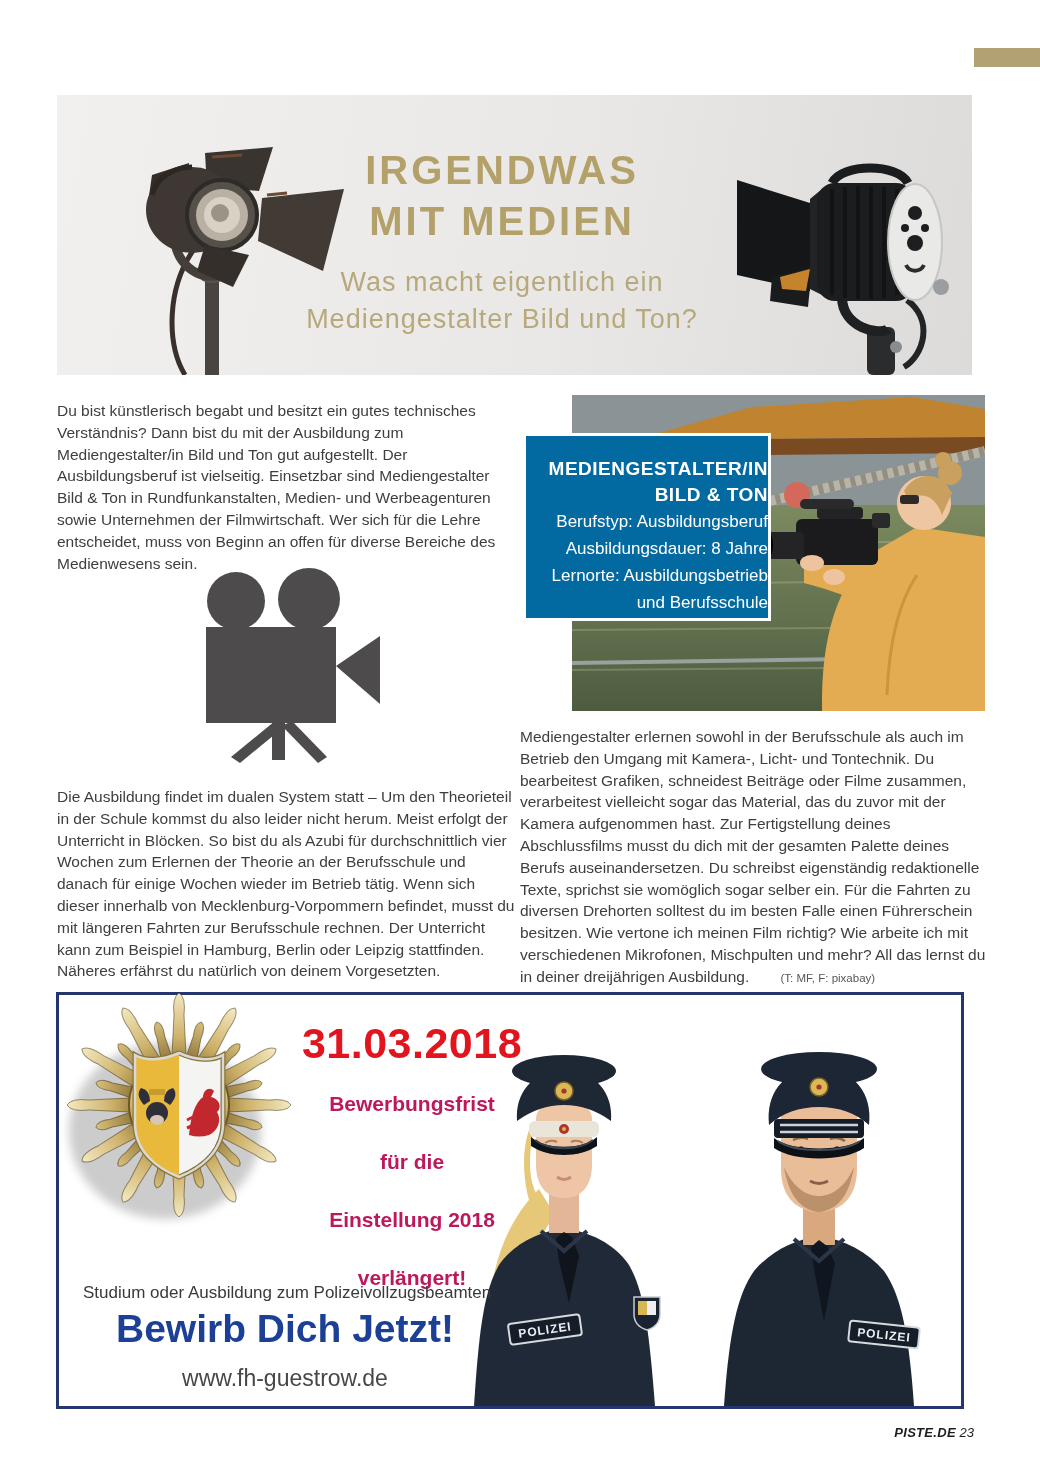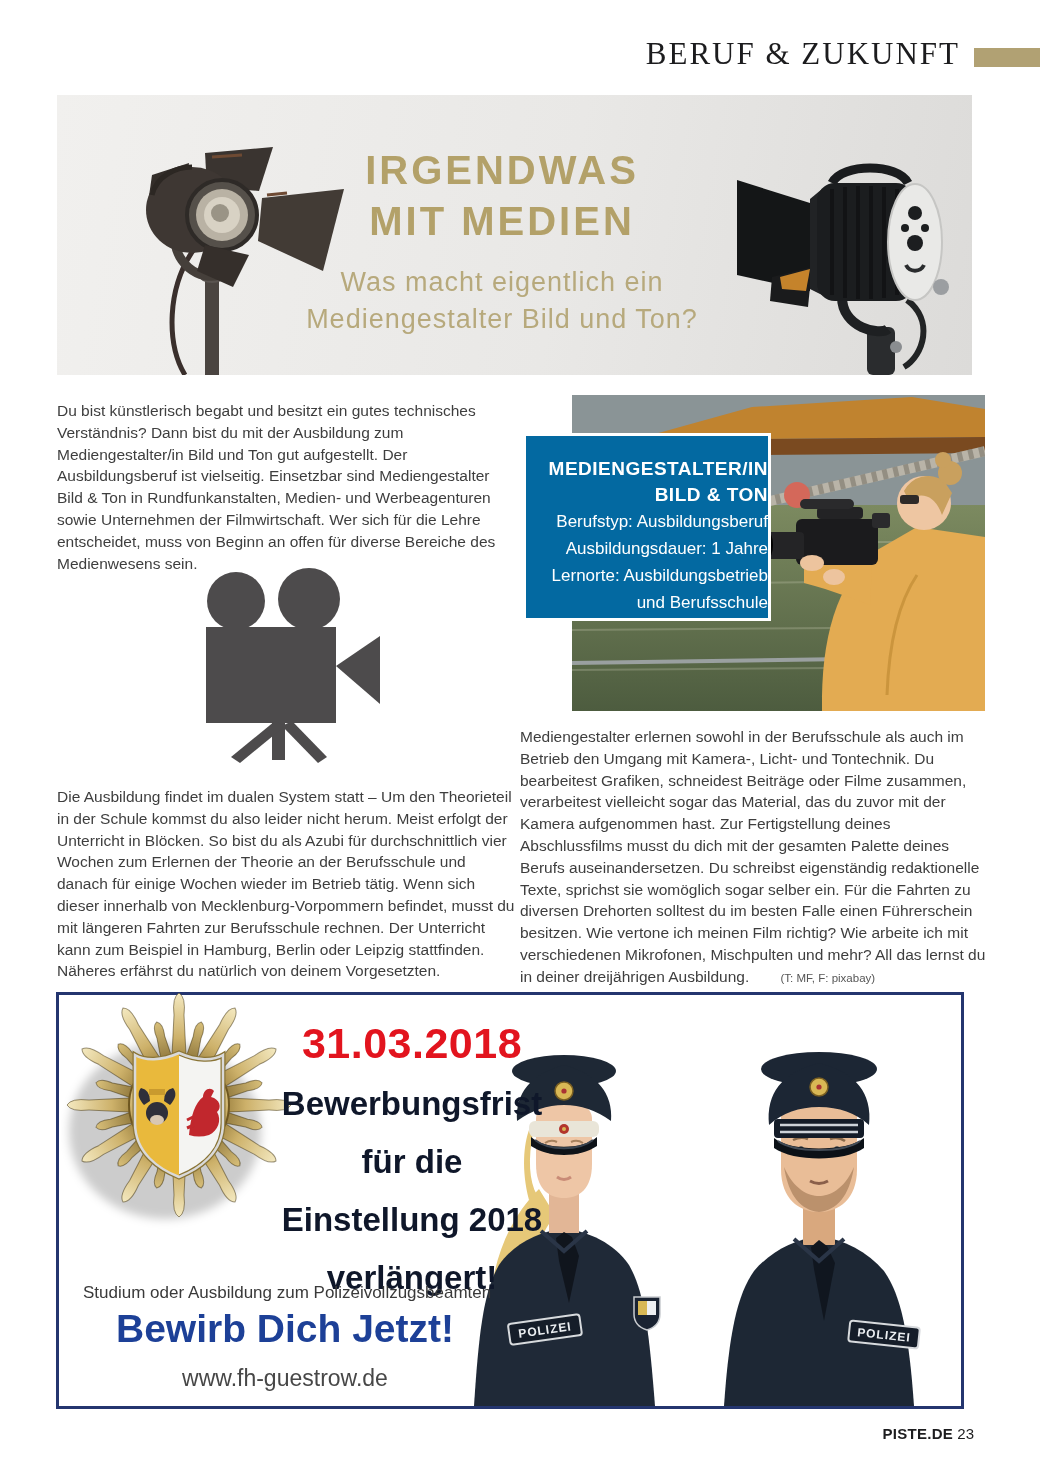--- a/index.html
+++ b/index.html
@@ -35,40 +35,39 @@
   .infobox-title { font-size:19px; font-weight:bold; letter-spacing:.5px; line-height:26px; }
   .infobox-line  { font-size:17px; line-height:27px; }
 
   
   .ad { position:absolute; left:56px; top:992px; width:908px; height:417px;
         border:3px solid #24356f; box-sizing:border-box; background:#ffffff; }
   .badge { position:absolute; left:2px; top:-16px; z-index:2; }
   .officers { position:absolute; right:0; top:4px; z-index:1; }
   .ad-text { position:absolute; left:220px; top:24px; width:266px; text-align:center; z-index:3; }
   .ad-deadline { font-size:43px; font-weight:bold; color:#e2141e; letter-spacing:.5px; }
-  .ad-headline { font-size:33px; font-weight:bold; color:#0f172a; line-height:45px;margin-top:13px; }
+  .ad-headline { font-size:21px; font-weight:bold; color:#be185d; line-height:45px;margin-top:13px; }
   .ad-headline-block { margin-top:8px; }
   .ad-sub { position:absolute; left:24px; top:288px; font-size:17px; color:#3a3a3a; z-index:3; }
   .ad-cta { position:absolute; left:14px; top:312px; width:424px; text-align:center;
             font-size:39px; font-weight:bold; color:#1d4097; z-index:3; }
   .ad-url { position:absolute; left:14px; top:370px; width:424px; text-align:center;
             font-size:23px; color:#474747; z-index:3; }
 
   
-  .footer { position:absolute; top:1425px; right:66px; font-size:15px; color:#1d1d1f; }
+  .footer { position:absolute; top:1425px; right:66px; font-size:13px; color:#1d1d1f;font-style:italic; }
   .footer .brand { font-weight:bold; letter-spacing:.3px; }
   .patch-text { font-family:"Liberation Sans", sans-serif; font-size:12px; font-weight:bold;
                 fill:#eceff2; letter-spacing:1px; }
 </style>
 </head>
 <body>
 
 <div class="page">
 
-  <div class="section-title">BERUF &amp; ZUKUNFT</div>
   <div class="gold-bar"></div>
 
   <div class="hero">
     <svg class="hero-light-left" width="330" height="280" viewBox="0 0 330 280">
       <path d="M140,150 C108,192 110,250 128,280" stroke="#3a2f2c" stroke-width="5" fill="none"></path>
       <rect x="148" y="165" width="14" height="115" fill="#4a4440"></rect>
       <ellipse cx="155" cy="182" rx="12" ry="6" fill="#5a5450"></ellipse>
       <path d="M118,128 C112,172 146,186 162,180" stroke="#453f3a" stroke-width="9" fill="none"></path>
       <polygon points="95,80 132,68 127,106 92,101" fill="#342e2a"></polygon>
       <polygon points="148,58 216,52 202,96 150,92" fill="#3a3430"></polygon>
@@ -181,21 +180,21 @@
       <ellipse cx="262" cy="182" rx="11" ry="8" fill="#edc49e"></ellipse>
     </svg>
   </div>
 
   <div class="infobox">
     <div class="infobox-title">
       <div>MEDIENGESTALTER/IN</div>
       <div>BILD &amp; TON</div>
     </div>
     <div class="infobox-line">Berufstyp: Ausbildungsberuf</div>
-    <div class="infobox-line">Ausbildungsdauer: 1 Jahre</div>
+    <div class="infobox-line">Ausbildungsdauer: 8 Jahre</div>
     <div class="infobox-line">Lernorte: Ausbildungsbetrieb</div>
     <div class="infobox-line">und Berufsschule</div>
   </div>
 
   <p class="body-par par-right"><span>Mediengestalter erlernen sowohl in der Berufsschule als auch im Betrieb den Umgang mit Kamera-, Licht- und Tontechnik. Du bearbeitest Grafiken, schneidest Beiträge oder Filme zusammen, verarbeitest vielleicht sogar das Material, das du zuvor mit der Kamera aufgenommen hast. Zur Fertigstellung deines Abschlussfilms musst du dich mit der gesamten Palette deines Berufs auseinandersetzen. Du schreibst eigenständig redaktionelle Texte, sprichst sie womöglich sogar selber ein. Für die Fahrten zu diversen Drehorten solltest du im besten Falle einen Führerschein besitzen. Wie vertone ich meinen Film richtig? Wie arbeite ich mit verschiedenen Mikrofonen, Mischpulten und mehr? All das lernst du in deiner dreijährigen Ausbildung.</span> <span class="credit">(T: MF, F: pixabay)</span></p>
 
   <div class="ad">
 
     <svg class="badge" width="240" height="262" viewBox="0 0 240 262">
       <defs>

